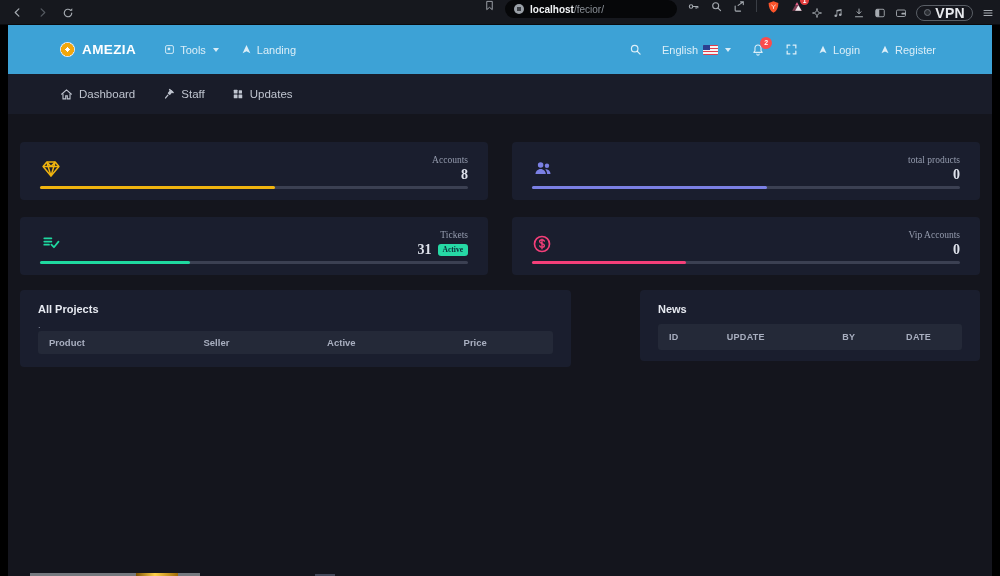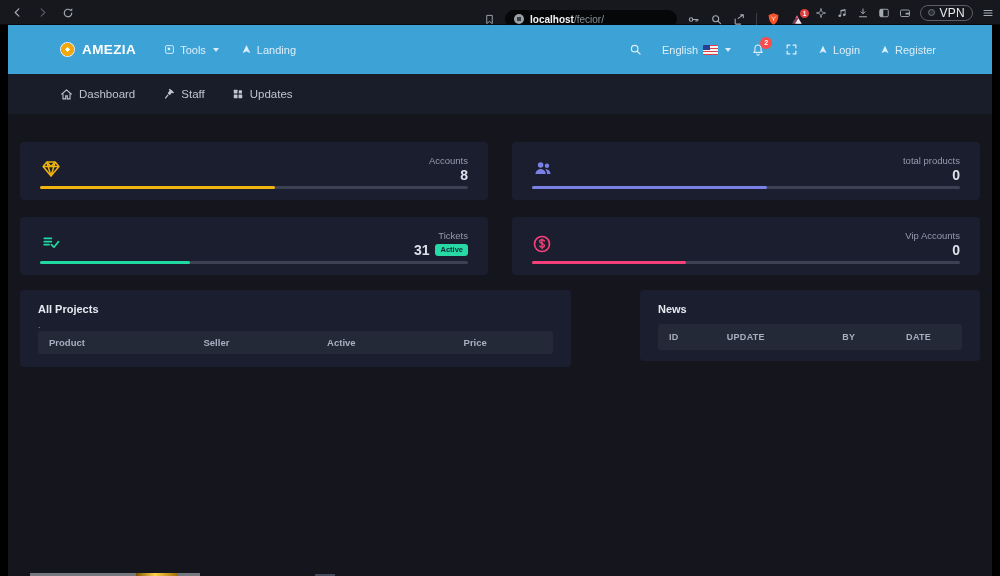--- a/index.html
+++ b/index.html
@@ -18,21 +18,21 @@
     border-bottom:1px solid #0a0b0e;
   }
   .chrome-left {
     position:absolute; left:12px; top:0; height:25px;
     display:flex; align-items:center; gap:14px; color:#a6abb1;
   }
   .nav-btn { color:#a6abb1; cursor:pointer; }
   .nav-btn.disabled { color:#555a61; }
   .chrome-mid {
     position:absolute; left:484px; top:0; height:38px;
-    display:flex; align-items:center; gap:10px; color:#a6abb1;
+    display:flex; gap:10px; color:#a6abb1;
   }
   .url-pill {
     display:flex; align-items:center; gap:6px;
     background:#060709; border-radius:10px;
     height:18px; width:172px; padding:0 9px; cursor:text;
   }
   .site-circle {
     width:10px; height:10px; border-radius:50%;
     background:radial-gradient(circle at 50% 50%, #3a3e44 0 30%, #9aa0a7 31% 100%);
     flex:0 0 auto;
@@ -50,21 +50,21 @@
   .chrome-right {
     position:absolute; right:6px; top:0; height:25px;
     display:flex; align-items:center; gap:9px; color:#c3c7cc;
   }
   .vpn-pill {
     display:flex; align-items:center; gap:4px;
     border:1px solid #5a5f66; border-radius:9px; height:16px; padding:0 7px;
     cursor:pointer;
   }
   .vpn-dot { width:7px; height:7px; border-radius:50%; background:#2c2f34; border:1.5px solid #6b7077; }
-  .vpn-text { font-size:12px; font-weight:normal; color:#e8eaed; letter-spacing:.3px; }
+  .vpn-text { font-size:14px; font-weight:bold; color:#e8eaed; letter-spacing:.3px; }
 
   
   .viewport { margin:0 8px; height:551px; background:#14151d; position:relative; }
 
   
   .navbar {
     height:49px; background:#3da2d6;
     display:flex; align-items:center;
     padding:0 56px 0 52px;
   }
@@ -108,21 +108,21 @@
     display:flex; align-items:center; gap:6px;
     color:#bfc4cf; font-size:11.5px; cursor:pointer;
   }
 
   
   .content { padding:28px 12px 0 12px; }
   .stats-grid {
     display:grid; grid-template-columns:1fr 1fr; gap:17px 24px;
   }
   .stat-card {
-    position:relative; height:58px; background:#1a1e2e; border-radius:4px;
+    position:relative; height:58px; background:#1a1e2e; border-radius:4px;font-family:Liberation Serif, serif;
   }
   .stat-icon { position:absolute; left:20px; top:17px; }
   .stat-label {
     position:absolute; right:20px; top:13px;
     font-size:9.5px; color:#959cae;
   }
   .stat-value {
     position:absolute; right:20px; top:25px;
     font-size:14px; font-weight:bold; color:#dde1ea;
     display:flex; align-items:center; gap:6px;

